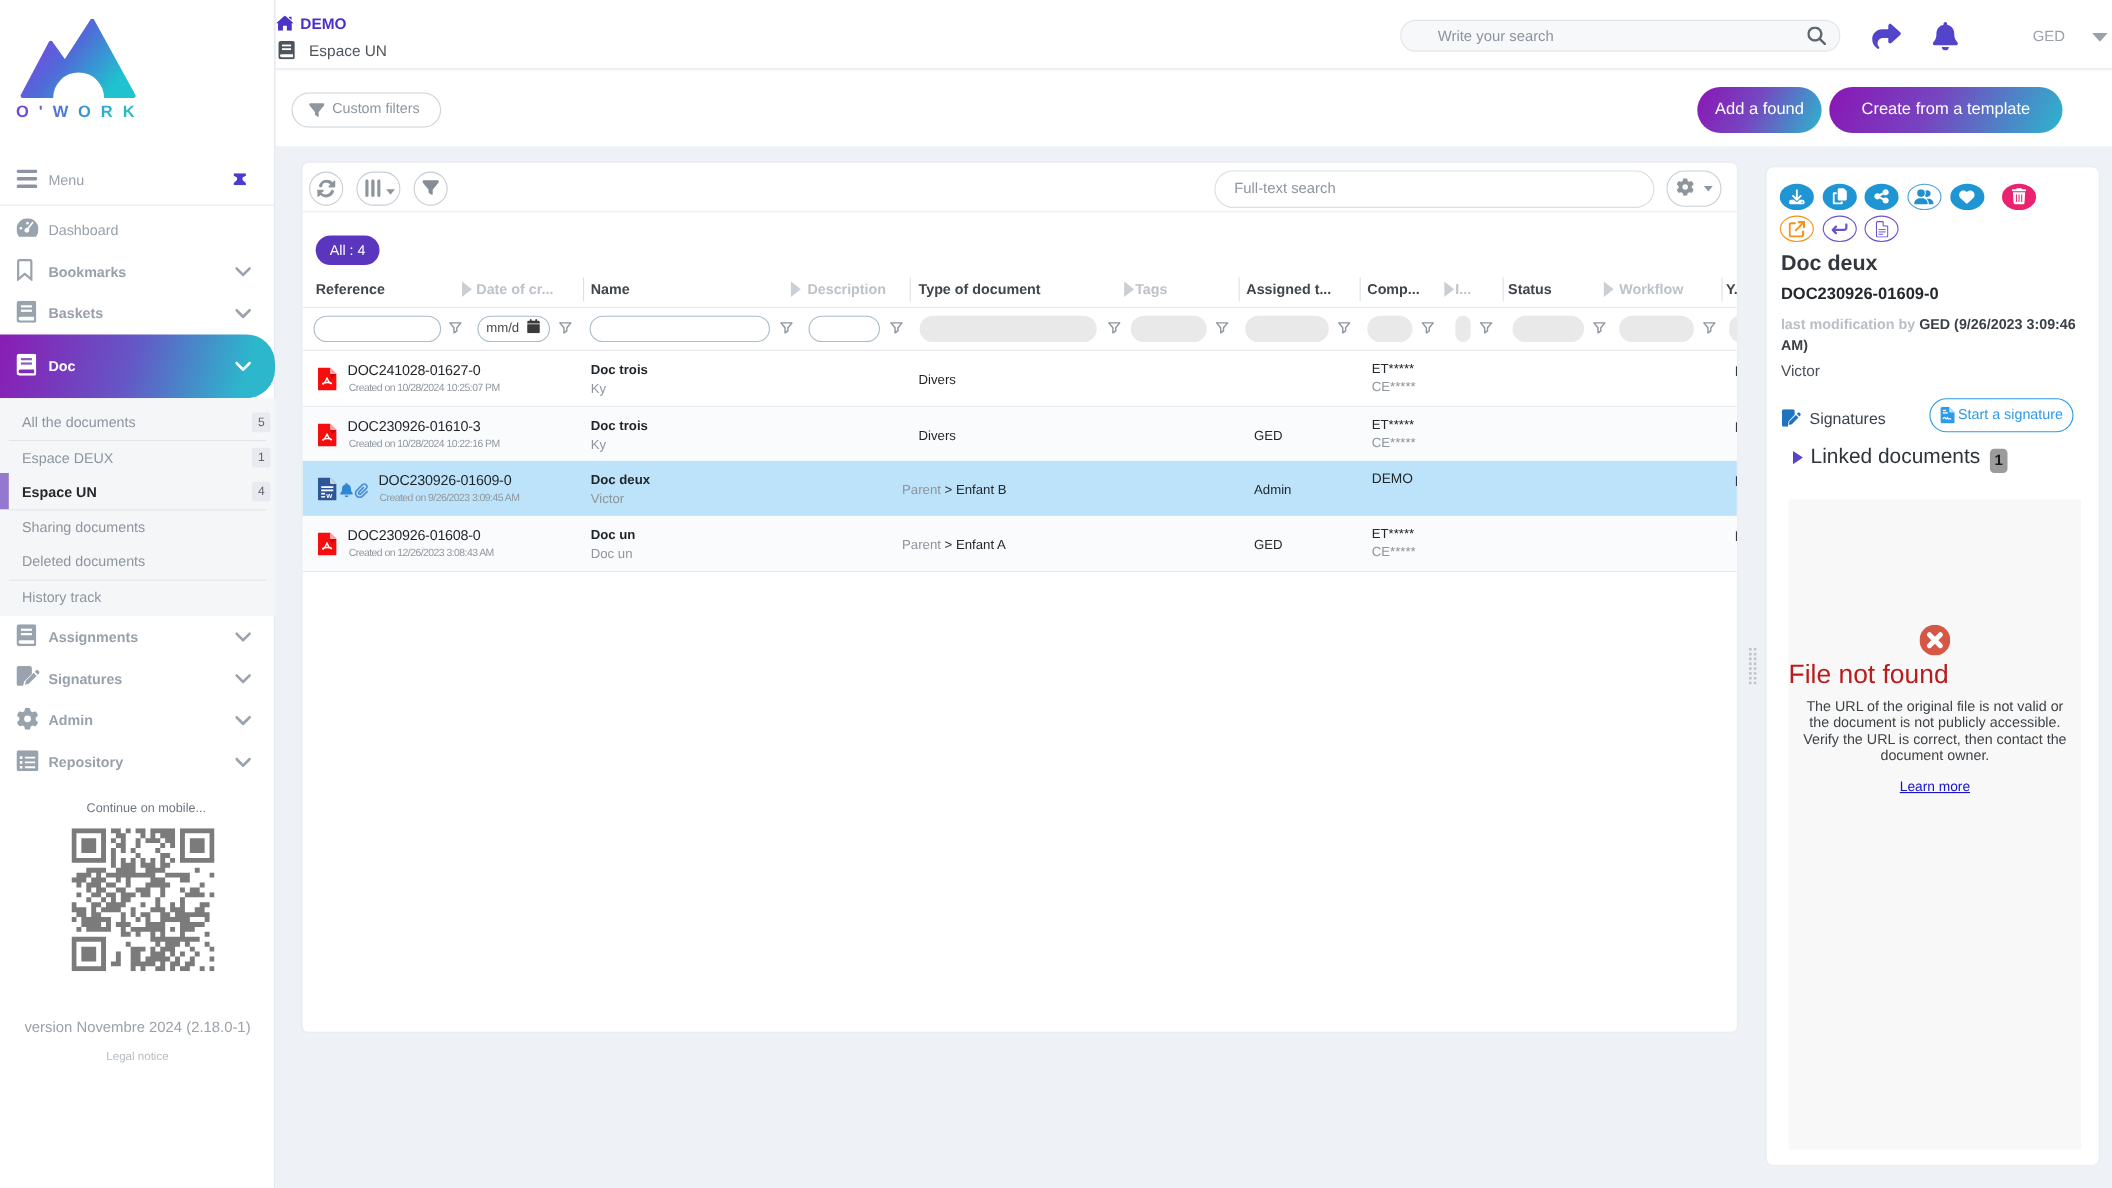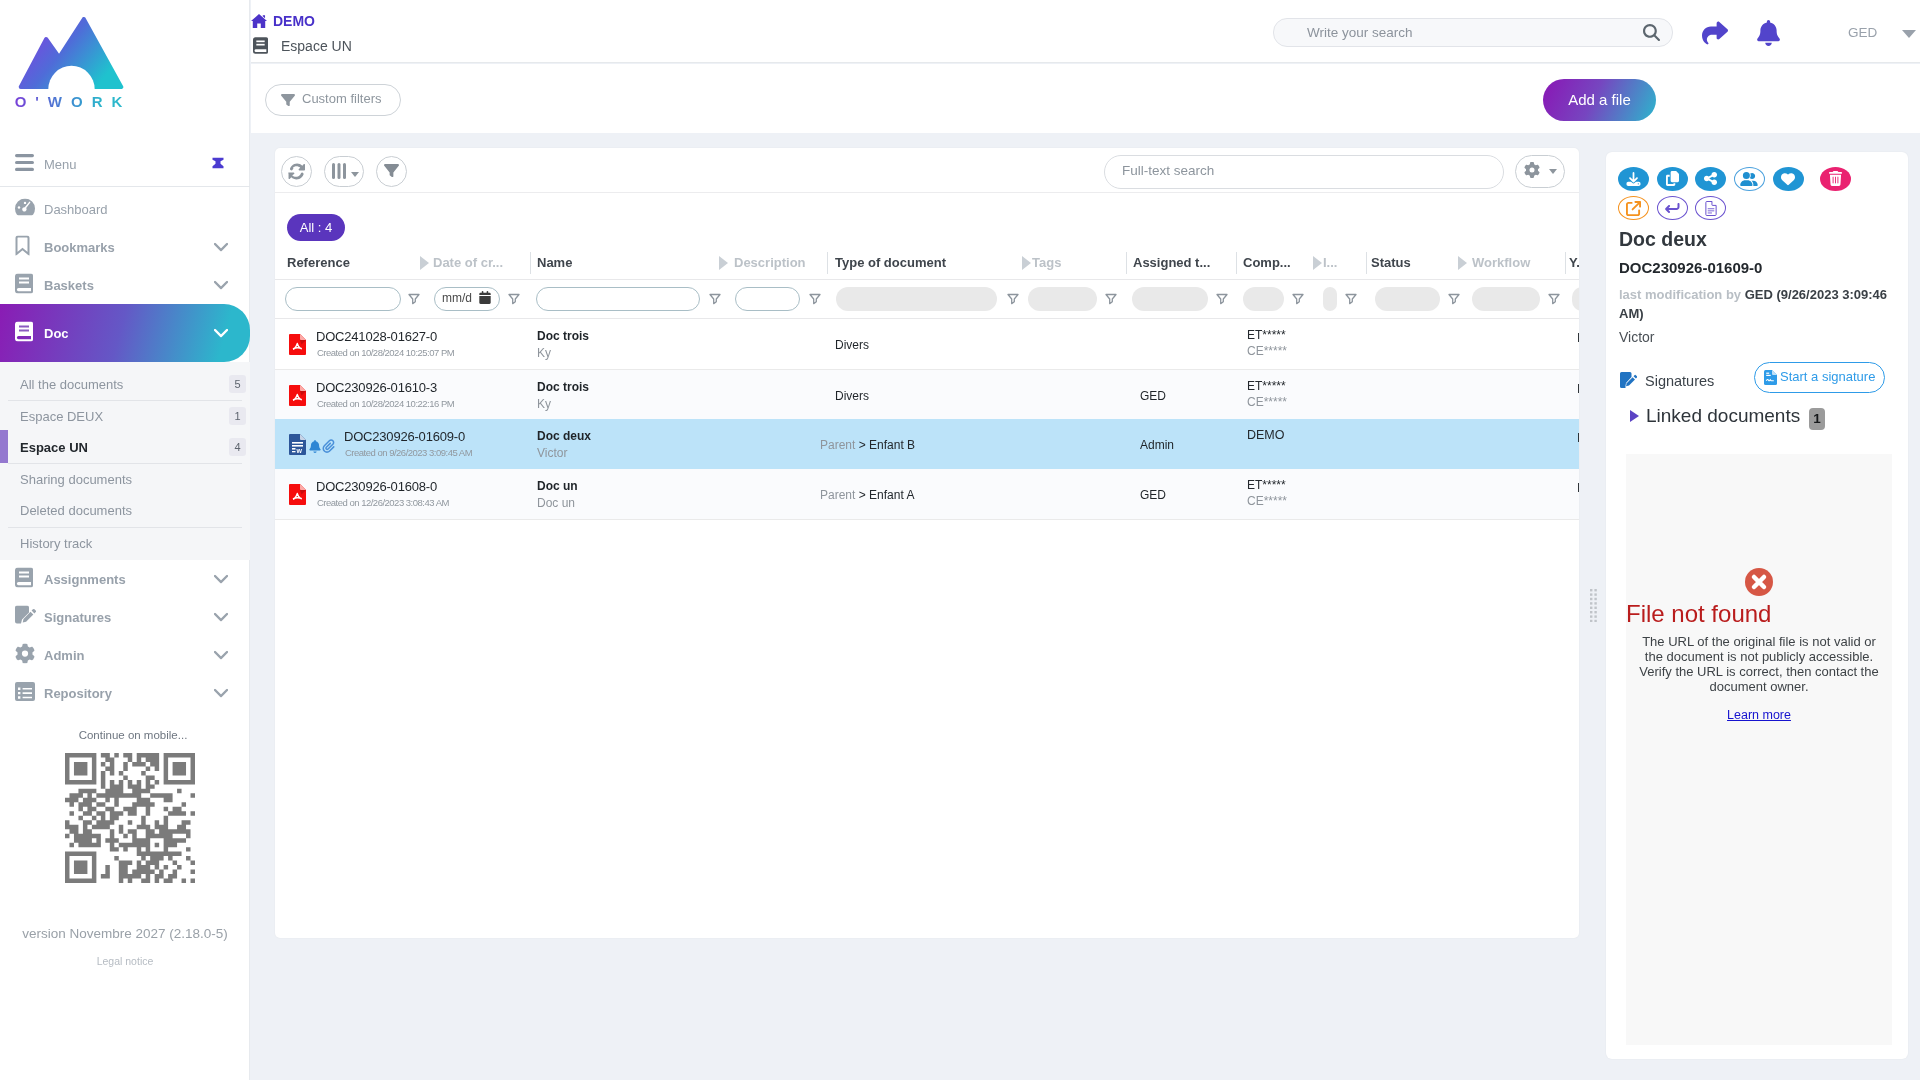--- a/index.html
+++ b/index.html
@@ -190,21 +190,21 @@
     <span class="lbl bold">Repository</span>
     <span class="chev"><svg width="14" height="9" viewBox="0 0 14 9" fill="none" stroke="#9aa3ad" stroke-width="2.4" stroke-linecap="round">
           <path d="M1 1.5 L7 7.5 L13 1.5"></path>
         </svg></span>
   </div>
 
   <div class="abs" style="left:8px;top:729px;width:250px;text-align:center;font-size:11.5px;color:#6e7680;">Continue on mobile...</div>
   <div class="abs" style="left:65px;top:753px;"><svg class="qr" width="130" height="130" viewBox="0 0 29 29" fill="#7b7b7b">
         <path d="M0 0h7v1h-7zM8 0h2v1h-2zM11 0h1v1h-1zM13 0h2v1h-2zM16 0h5v1h-5zM22 0h7v1h-7zM0 1h1v1h-1zM6 1h1v1h-1zM9 1h2v1h-2zM14 1h1v1h-1zM16 1h1v1h-1zM18 1h3v1h-3zM22 1h1v1h-1zM28 1h1v1h-1zM0 2h1v1h-1zM2 2h3v1h-3zM6 2h1v1h-1zM8 2h1v1h-1zM10 2h1v1h-1zM13 2h1v1h-1zM15 2h3v1h-3zM19 2h2v1h-2zM22 2h1v1h-1zM24 2h3v1h-3zM28 2h1v1h-1zM0 3h1v1h-1zM2 3h3v1h-3zM6 3h1v1h-1zM9 3h2v1h-2zM13 3h1v1h-1zM18 3h1v1h-1zM20 3h1v1h-1zM22 3h1v1h-1zM24 3h3v1h-3zM28 3h1v1h-1zM0 4h1v1h-1zM2 4h3v1h-3zM6 4h1v1h-1zM8 4h1v1h-1zM10 4h1v1h-1zM12 4h1v1h-1zM17 4h1v1h-1zM22 4h1v1h-1zM24 4h3v1h-3zM28 4h1v1h-1zM0 5h1v1h-1zM6 5h1v1h-1zM8 5h1v1h-1zM13 5h1v1h-1zM18 5h2v1h-2zM22 5h1v1h-1zM28 5h1v1h-1zM0 6h7v1h-7zM8 6h1v1h-1zM10 6h1v1h-1zM12 6h1v1h-1zM14 6h1v1h-1zM16 6h1v1h-1zM18 6h1v1h-1zM20 6h1v1h-1zM22 6h7v1h-7zM8 7h1v1h-1zM10 7h3v1h-3zM14 7h3v1h-3zM18 7h2v1h-2zM3 8h4v1h-4zM9 8h4v1h-4zM15 8h4v1h-4zM25 8h1v1h-1zM1 9h3v1h-3zM5 9h1v1h-1zM7 9h10v1h-10zM19 9h5v1h-5zM28 9h1v1h-1zM0 10h3v1h-3zM4 10h3v1h-3zM9 10h1v1h-1zM11 10h1v1h-1zM16 10h3v1h-3zM22 10h2v1h-2zM1 11h1v1h-1zM3 11h3v1h-3zM7 11h2v1h-2zM11 11h1v1h-1zM15 11h5v1h-5zM26 11h1v1h-1zM3 12h1v1h-1zM5 12h2v1h-2zM9 12h2v1h-2zM13 12h3v1h-3zM18 12h1v1h-1zM22 12h1v1h-1zM24 12h2v1h-2zM1 13h1v1h-1zM4 13h2v1h-2zM7 13h2v1h-2zM10 13h3v1h-3zM14 13h2v1h-2zM18 13h1v1h-1zM23 13h4v1h-4zM28 13h1v1h-1zM3 14h1v1h-1zM6 14h1v1h-1zM8 14h1v1h-1zM10 14h2v1h-2zM17 14h1v1h-1zM22 14h1v1h-1zM0 15h1v1h-1zM4 15h2v1h-2zM7 15h4v1h-4zM14 15h1v1h-1zM17 15h1v1h-1zM20 15h1v1h-1zM22 15h1v1h-1zM26 15h2v1h-2zM0 16h3v1h-3zM4 16h1v1h-1zM6 16h4v1h-4zM12 16h1v1h-1zM16 16h3v1h-3zM20 16h3v1h-3zM25 16h2v1h-2zM1 17h2v1h-2zM4 17h2v1h-2zM10 17h1v1h-1zM12 17h1v1h-1zM14 17h2v1h-2zM18 17h2v1h-2zM21 17h7v1h-7zM0 18h1v1h-1zM2 18h6v1h-6zM10 18h1v1h-1zM13 18h1v1h-1zM15 18h1v1h-1zM18 18h6v1h-6zM27 18h1v1h-1zM2 19h4v1h-4zM7 19h1v1h-1zM9 19h3v1h-3zM15 19h4v1h-4zM22 19h5v1h-5zM1 20h1v1h-1zM3 20h5v1h-5zM10 20h1v1h-1zM12 20h7v1h-7zM20 20h1v1h-1zM22 20h3v1h-3zM10 21h2v1h-2zM13 21h1v1h-1zM16 21h1v1h-1zM18 21h1v1h-1zM22 21h1v1h-1zM27 21h1v1h-1zM0 22h7v1h-7zM16 22h10v1h-10zM0 23h1v1h-1zM6 23h1v1h-1zM11 23h1v1h-1zM17 23h1v1h-1zM19 23h3v1h-3zM23 23h1v1h-1zM27 23h1v1h-1zM0 24h1v1h-1zM2 24h3v1h-3zM6 24h1v1h-1zM12 24h3v1h-3zM16 24h1v1h-1zM18 24h3v1h-3zM24 24h1v1h-1zM28 24h1v1h-1zM0 25h1v1h-1zM2 25h3v1h-3zM6 25h1v1h-1zM9 25h1v1h-1zM12 25h2v1h-2zM16 25h3v1h-3zM20 25h1v1h-1zM22 25h1v1h-1zM25 25h1v1h-1zM0 26h1v1h-1zM2 26h3v1h-3zM6 26h1v1h-1zM9 26h1v1h-1zM12 26h2v1h-2zM15 26h5v1h-5zM21 26h1v1h-1zM24 26h1v1h-1zM28 26h1v1h-1zM0 27h1v1h-1zM6 27h1v1h-1zM8 27h2v1h-2zM12 27h5v1h-5zM18 27h1v1h-1zM20 27h2v1h-2zM23 27h2v1h-2zM0 28h7v1h-7zM12 28h1v1h-1zM14 28h1v1h-1zM17 28h2v1h-2zM20 28h1v1h-1zM22 28h2v1h-2zM26 28h1v1h-1zM28 28h1v1h-1z"></path>
       </svg></div>
-  <div class="abs" style="left:0;top:926px;width:250px;text-align:center;font-size:13.5px;color:#9aa1a8;">version Novembre 2027 (2.18.0-5)</div>
+  <div class="abs" style="left:0;top:926px;width:250px;text-align:center;font-size:13.5px;color:#9aa1a8;">version Novembre 2024 (2.18.0-1)</div>
   <div class="abs" style="left:0;top:955px;width:250px;text-align:center;font-size:10.5px;color:#b6bcc3;">Legal notice</div>
 </div>
 
 <div id="topbar">
   <svg class="abs" style="left:0px;top:14px;" width="16" height="14" viewBox="0 0 18 15.5">
       <path d="M9 0 L18 7.8 H16 V15.5 H11 V10.5 H7 V15.5 H2 V7.8 H0 Z M13.2 1.2 h2.6 v3.4 l-2.6-2.3 z" fill="#4c33c8"></path>
     </svg>
   <div class="abs" style="left:22px;top:13px;font-size:14px;font-weight:bold;color:#4831c9;">DEMO</div>
   <svg class="abs" style="left:2px;top:37px;" width="15" height="17" viewBox="0 0 18 20" fill="#4d545b">
       <path d="M3 0 H16 Q18 0 18 2 V18 Q18 20 16 20 H3 Q0 20 0 17 V3 Q0 0 3 0 Z M3.5 14.5 Q2 14.5 1.8 16 2 17.8 3.5 17.8 H16 V14.5 Z" fill-rule="evenodd"></path>
@@ -228,21 +228,22 @@
   <div class="abs" style="left:1651px;top:30px;width:0;height:0;border-left:7px solid transparent;border-right:7px solid transparent;border-top:8px solid #99a1ab;"></div>
 </div>
 
 <div id="btnband">
   <div class="abs" style="left:14px;top:20px;width:136px;height:32px;border:1px solid #ced3d8;border-radius:16px;">
     <svg class="abs" style="left:15px;top:8px;" width="14" height="14" viewBox="0 0 512 512" fill="#8e969e">
         <path d="M3.9 54.9C10.5 40.9 24.5 32 40 32l432 0c15.5 0 29.5 8.9 36.1 22.9s4.6 30.5-5.2 42.5L320 320.9 320 448c0 12.1-6.8 23.2-17.7 28.6s-23.8 4.3-33.5-3l-64-48c-8.1-6-12.8-15.5-12.8-25.6l0-79.1L9 97.3C-.7 85.4-2.8 68.8 3.9 54.9z"></path>
       </svg>
     <span class="abs" style="left:36px;top:6px;font-size:13px;color:#8e969e;">Custom filters</span>
   </div>
-  <div class="gradbtn" style="left:1292px;top:15px;width:113px;">Add a file</div>
+  <div class="gradbtn" style="left:1292px;top:15px;width:113px;">Add a found</div>
+  <div class="gradbtn" style="left:1412px;top:15px;width:212px;">Create from a template</div>
 </div>
 
 <div id="maincard">
 
   <div class="cbtn" style="left:6px;top:8px;width:31px;height:31px;"></div>
   <svg class="abs" style="left:13px;top:15px;" width="17" height="17" viewBox="0 0 512 512" fill="#8d959d">
       <path d="M142.9 142.9c62.2-62.2 162.7-62.5 225.3-1L327 183c-6.9 6.9-8.9 17.2-5.2 26.2s12.5 14.8 22.2 14.8l144 0c13.3 0 24-10.7 24-24l0-144c0-9.7-5.8-18.5-14.8-22.2s-19.3-1.7-26.2 5.2L430.4 80.2C343.1-6.4 202.1-6.2 115.2 80.7c-24.3 24.3-42.2 53.1-53.7 84.1c-8.3 22.4 3.1 47.3 25.5 55.6s47.3-3.1 55.6-25.5c7.3-19.7 18.7-38 34.3-53.5zM16 312l0 144c0 9.7 5.8 18.5 14.8 22.2s19.3 1.7 26.2-5.2l41.6-41.6c87.3 86.6 228.3 86.4 315.2-.5c24.3-24.3 42.2-53.1 53.7-84.1c8.3-22.4-3.1-47.3-25.5-55.6s-47.3 3.1-55.6 25.5c-7.3 19.7-18.7 38-34.3 53.5c-62.2 62.2-162.7 62.5-225.3 1L185 329c6.9-6.9 8.9-17.2 5.2-26.2s-12.5-14.8-22.2-14.8L24 288c-13.3 0-24 10.7-24 24z"></path>
     </svg>
   <div class="cbtn" style="left:49px;top:8px;width:40px;height:31px;border-radius:16px;"></div>
   <svg class="abs" style="left:57px;top:15px;" width="14" height="16" viewBox="0 0 14 16" fill="#8d959d">

